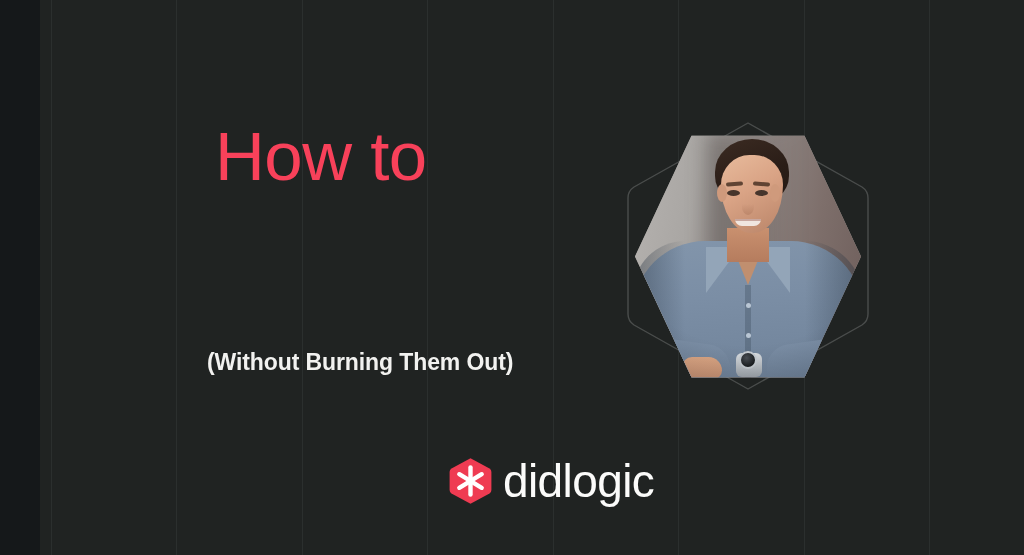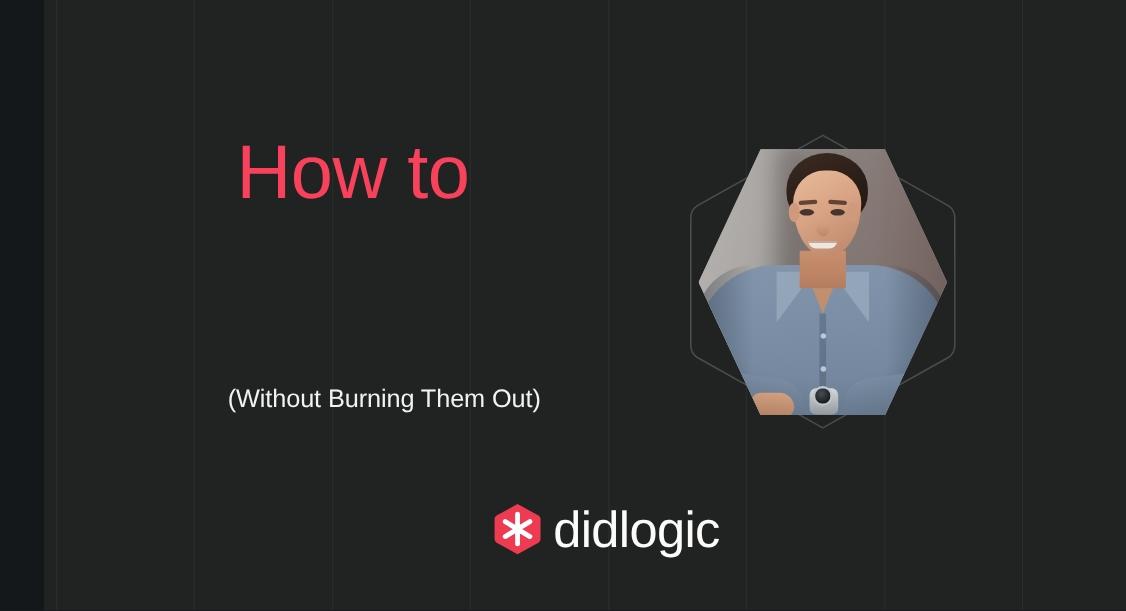--- a/index.html
+++ b/index.html
@@ -47,21 +47,21 @@
     font-weight: 400;
     letter-spacing: -0.5px;
     color: #f8415a;
     white-space: nowrap;
   }
   .subtitle {
     position: absolute;
     left: 167px;
     top: 349px;
     font-size: 23px;
-    font-weight: 400;
+    font-weight: 700;
     letter-spacing: -0.1px;
     color: #f2f2f0;
     white-space: nowrap;
   }
 
   
   .portrait-wrap {
     position: absolute;
     left: 586px;
     top: 121px;

